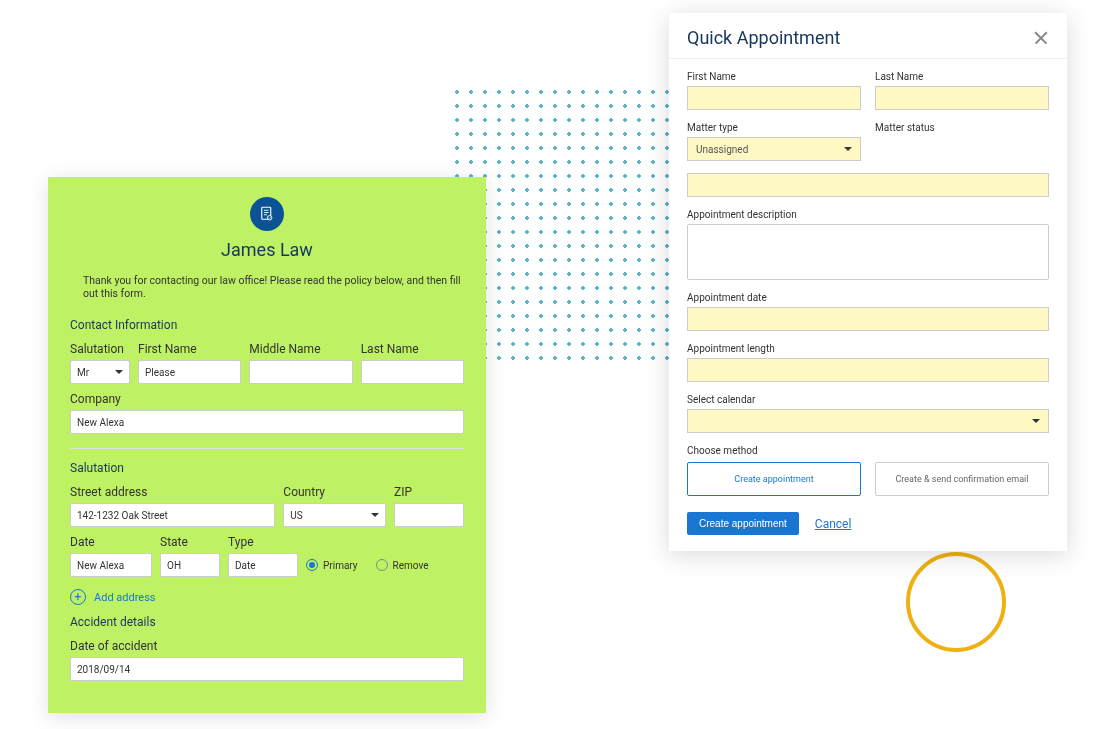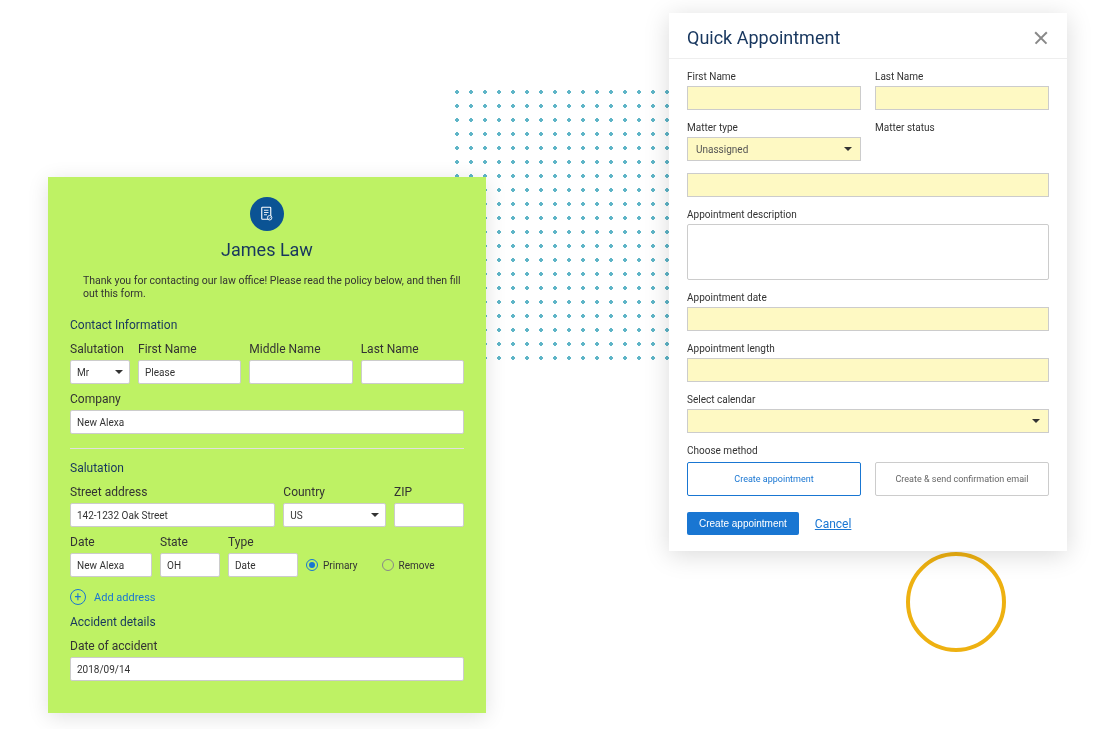--- a/index.html
+++ b/index.html
@@ -110,21 +110,21 @@
       border-top: 4px solid #333;
     }
     .divider {
       border: none;
       border-top: 1px solid #e0e0e0;
       margin: 14px 0 12px 0;
     }
     .radio-row {
       display: flex;
       align-items: center;
-      gap: 24px;
+      gap: 18px;
       padding-top: 18px;
     }
     .radio {
       display: flex;
       align-items: center;
       gap: 5px;
       font-size: 10px;
       color: #333;
     }
     .radio-outer {

